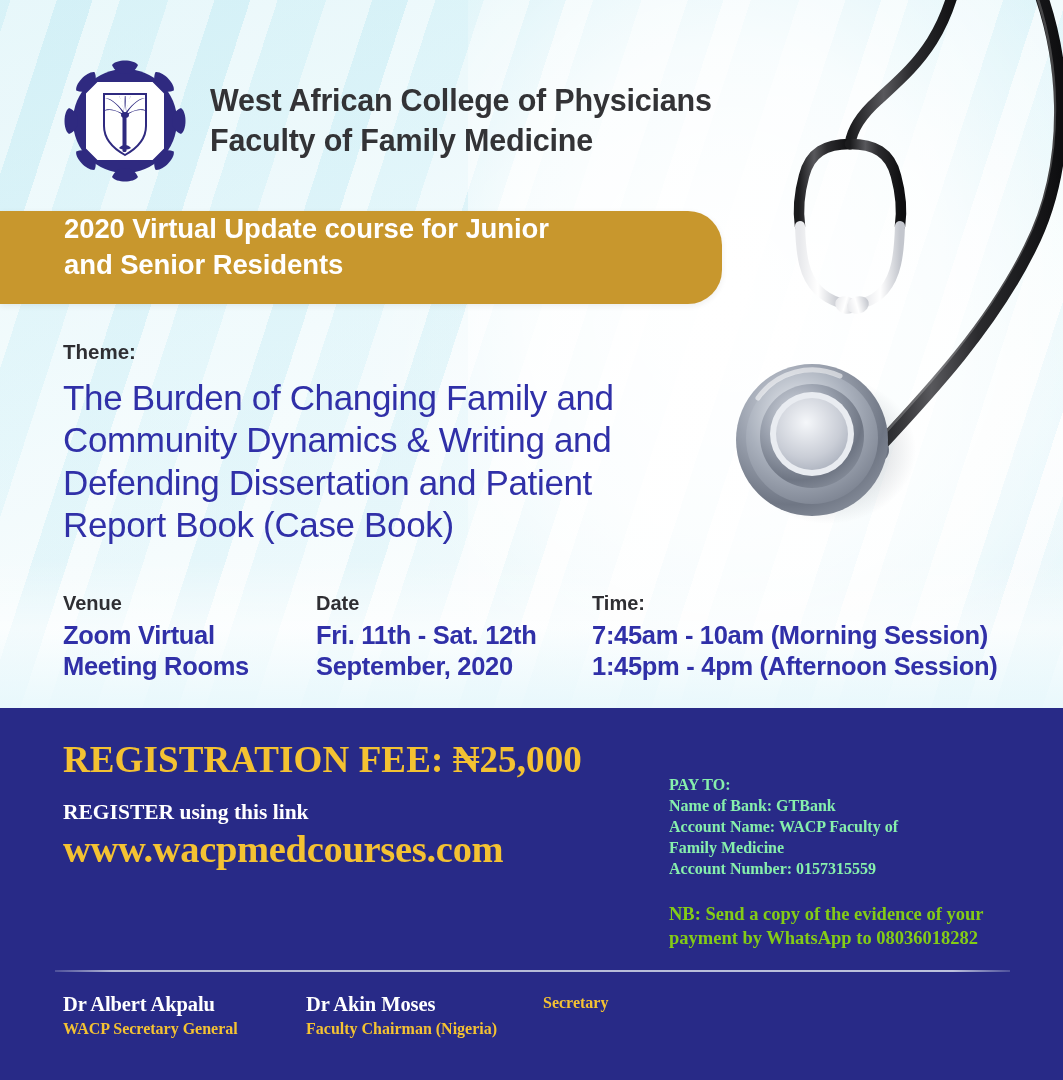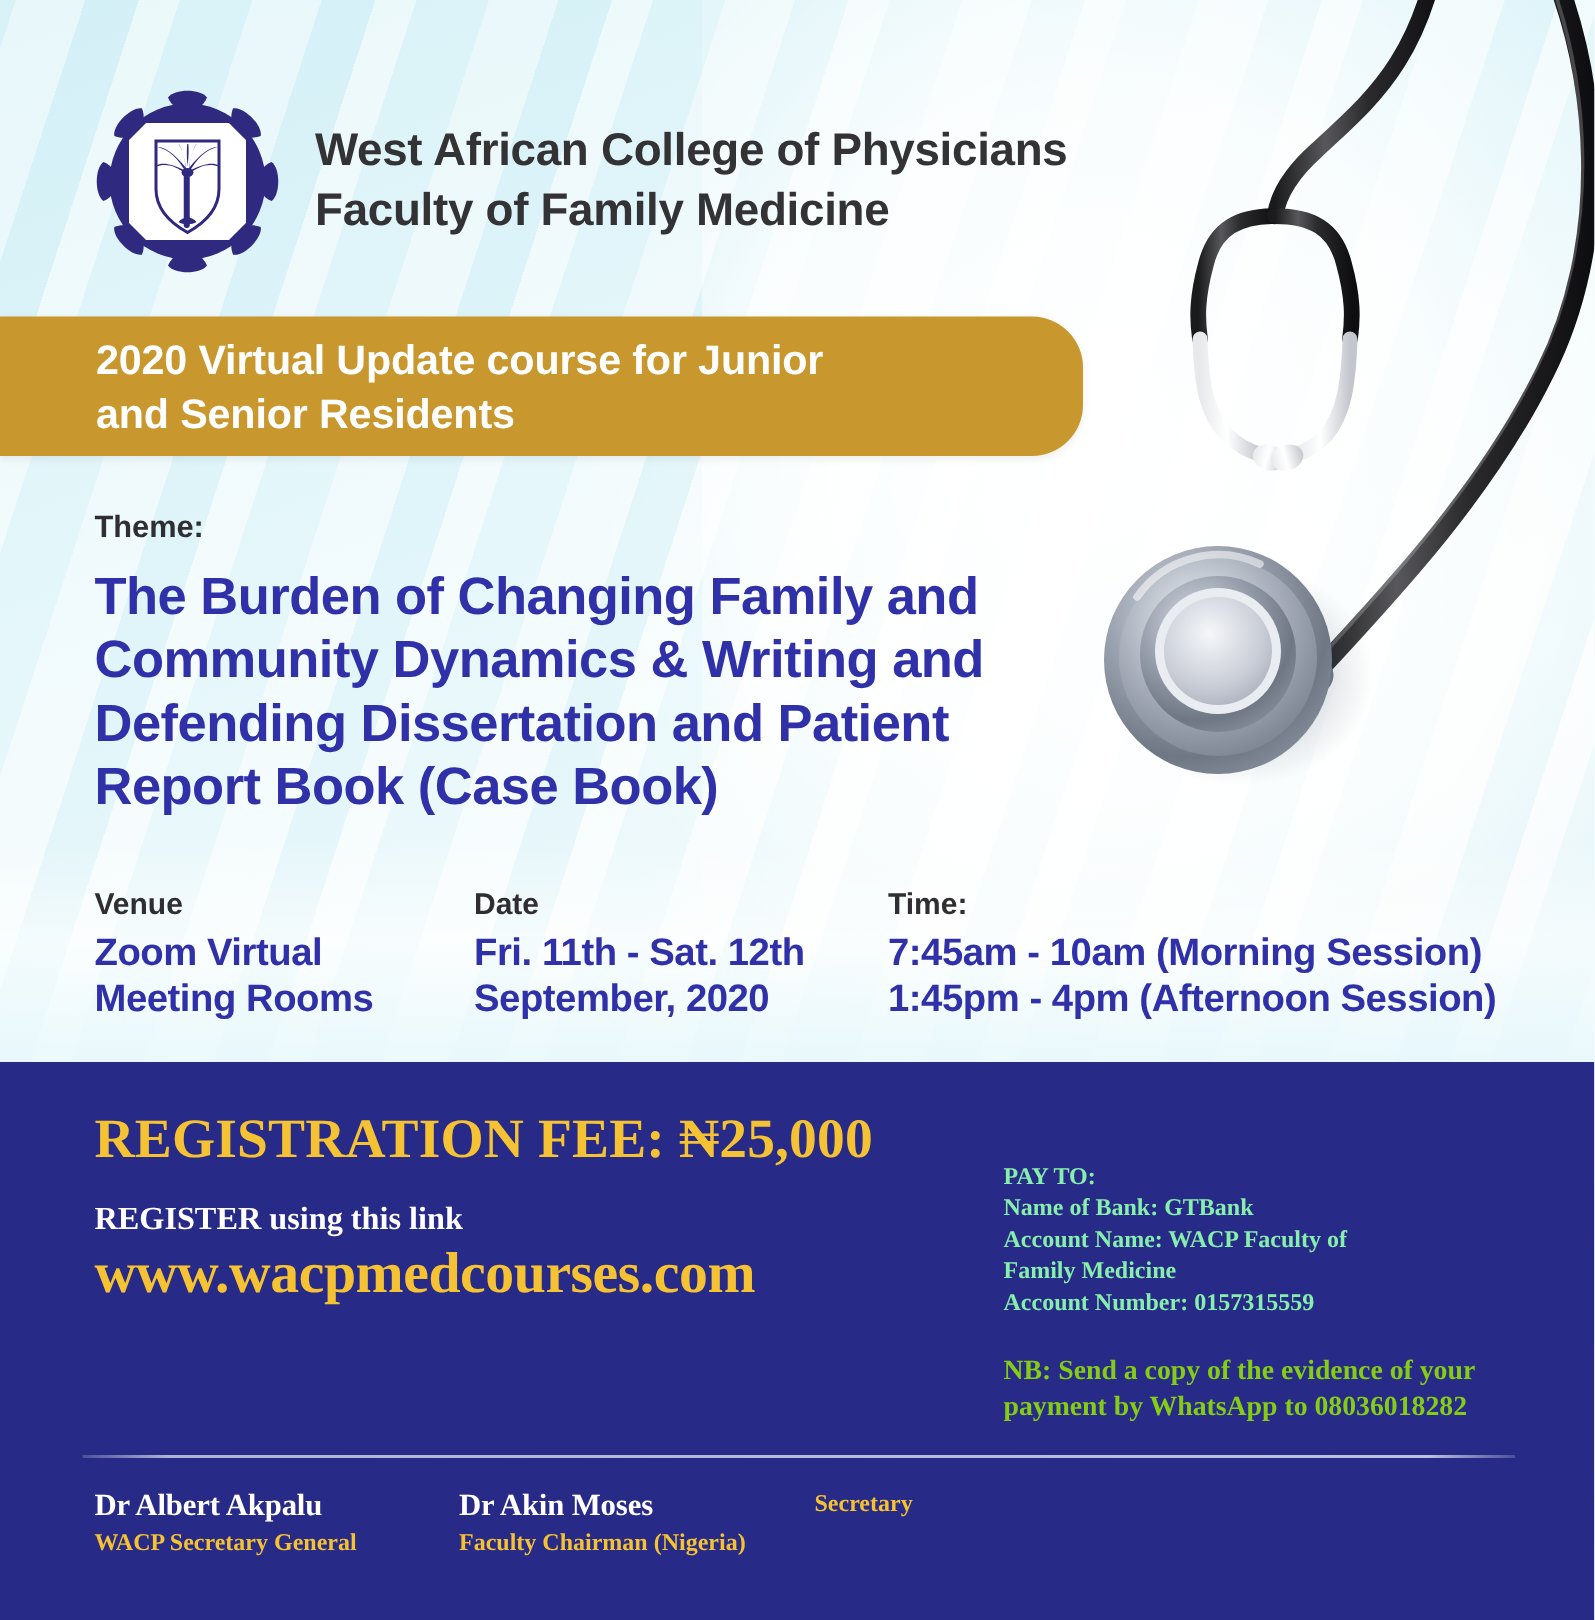--- a/index.html
+++ b/index.html
@@ -60,41 +60,41 @@
     line-height:1.30;
     letter-spacing:-.2px;
     white-space:pre-line;
   }
 
   
   .gold-banner {
     position:absolute; left:0; top:211px; width:722px; height:93px;
     background:#c8972d;
     border-radius:0 34px 34px 0;
-    display:flex; align-items:center;
+    display:flex; align-items:flex-start;
     box-shadow:0 2px 6px rgba(0,0,0,.07);
   }
   .gold-banner .txt {
     color:#ffffff;
     font-size:27.5px;
     font-weight:bold;
     line-height:1.30;
     padding-left:64px;
     padding-right:24px;
     white-space:pre-line;
     letter-spacing:-.1px;
   }
 
   
   .theme-wrap { position:absolute; left:63px; top:340px; width:660px; }
   .theme-label { color:#2f2f33; font-size:20.5px; font-weight:bold; line-height:1.2; }
   .theme-title {
     color:#3030a8;
     font-size:35px;
-    font-weight:bold;
+    font-weight:normal;
     line-height:1.215;
     margin-top:12px;
     white-space:pre-line;
     letter-spacing:-.35px;
   }
 
   
   .details { position:absolute; left:63px; top:591px; display:flex; }
   .det-col { }
   .det-col.venue { width:253px; }

